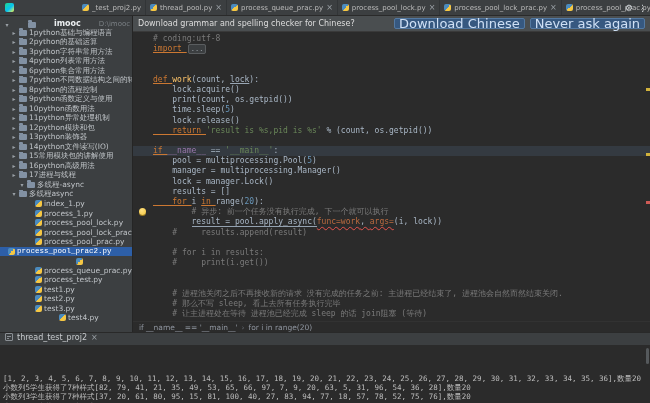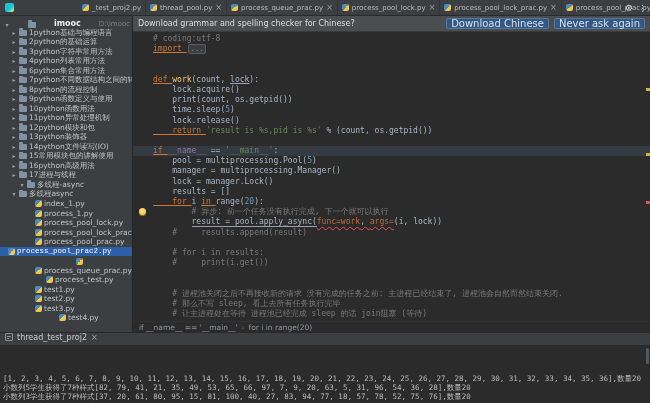--- a/index.html
+++ b/index.html
@@ -41,21 +41,21 @@
                         background:#8291a3; border-radius:1px 1px 0 0; }
   .ico-py { display:inline-block; width:7px; height:7px; border-radius:2px; flex:none;
             background:linear-gradient(135deg,#4b8bbe 0 50%,#f5c744 50% 100%); }
   .lbl { overflow:hidden; }
 
   
   .editor { flex:1; min-width:0; display:flex; flex-direction:column; background:#2b2b2b; position:relative; }
   .banner { height:16px; min-height:16px; background:#4a4e50; border-bottom:1px solid #3a3a3a;
             display:flex; align-items:center; gap:5px; padding:0 5px; font-size:8px; color:#dddddd; }
   .banner .spacer { flex:1; }
-  .banner-btn { background:#365880; border:1px solid #5379a2; color:#cfe0f5; font-size:10px;
+  .banner-btn { background:#365880; border:1px solid #5379a2; color:#cfe0f5; font-size:13px;
                 height:11px; line-height:9px; padding:0 4px; border-radius:2px;
                 font-family:inherit; white-space:nowrap; }
 
   .code { flex:1; min-height:0; overflow:hidden; padding:2px 0 0 20px; position:relative;
           font-family:"DejaVu Sans Mono","Liberation Mono",monospace; font-size:8px; line-height:10.2px;
           color:#a9b7c6; white-space:pre; }
   .cl { height:10.2px; position:relative; }
   .cl.hl { background:#343a41; margin-left:-20px; padding-left:20px; }
   .kw { color:#cc7832;text-decoration:underline; } .fn { color:#ffc66b; } .str { color:#6a8759; } .num { color:#6897bb; }
   .com { color:#7a7a7a; } .dund { color:#9876aa; } .kwarg { color:#bb6a3f; }
@@ -267,21 +267,21 @@
           <div class="tree-row" style="padding-left: 27px; flex-direction: column;">
             <span class="arrow"></span>
             <i class="ico-py"></i>
             <span class="lbl">process_queue.py</span>
           </div>
           <div class="tree-row" style="padding-left: 27px;">
             <span class="arrow"></span>
             <i class="ico-py"></i>
             <span class="lbl">process_queue_prac.py</span>
           </div>
-          <div class="tree-row" style="padding-left: 38px;">
+          <div class="tree-row" style="padding-left: 27px;">
             <span class="arrow"></span>
             <i class="ico-py"></i>
             <span class="lbl">process_test.py</span>
           </div>
           <div class="tree-row" style="padding-left: 27px;">
             <span class="arrow"></span>
             <i class="ico-py"></i>
             <span class="lbl">test1.py</span>
           </div>
           <div class="tree-row" style="padding-left: 27px;">

